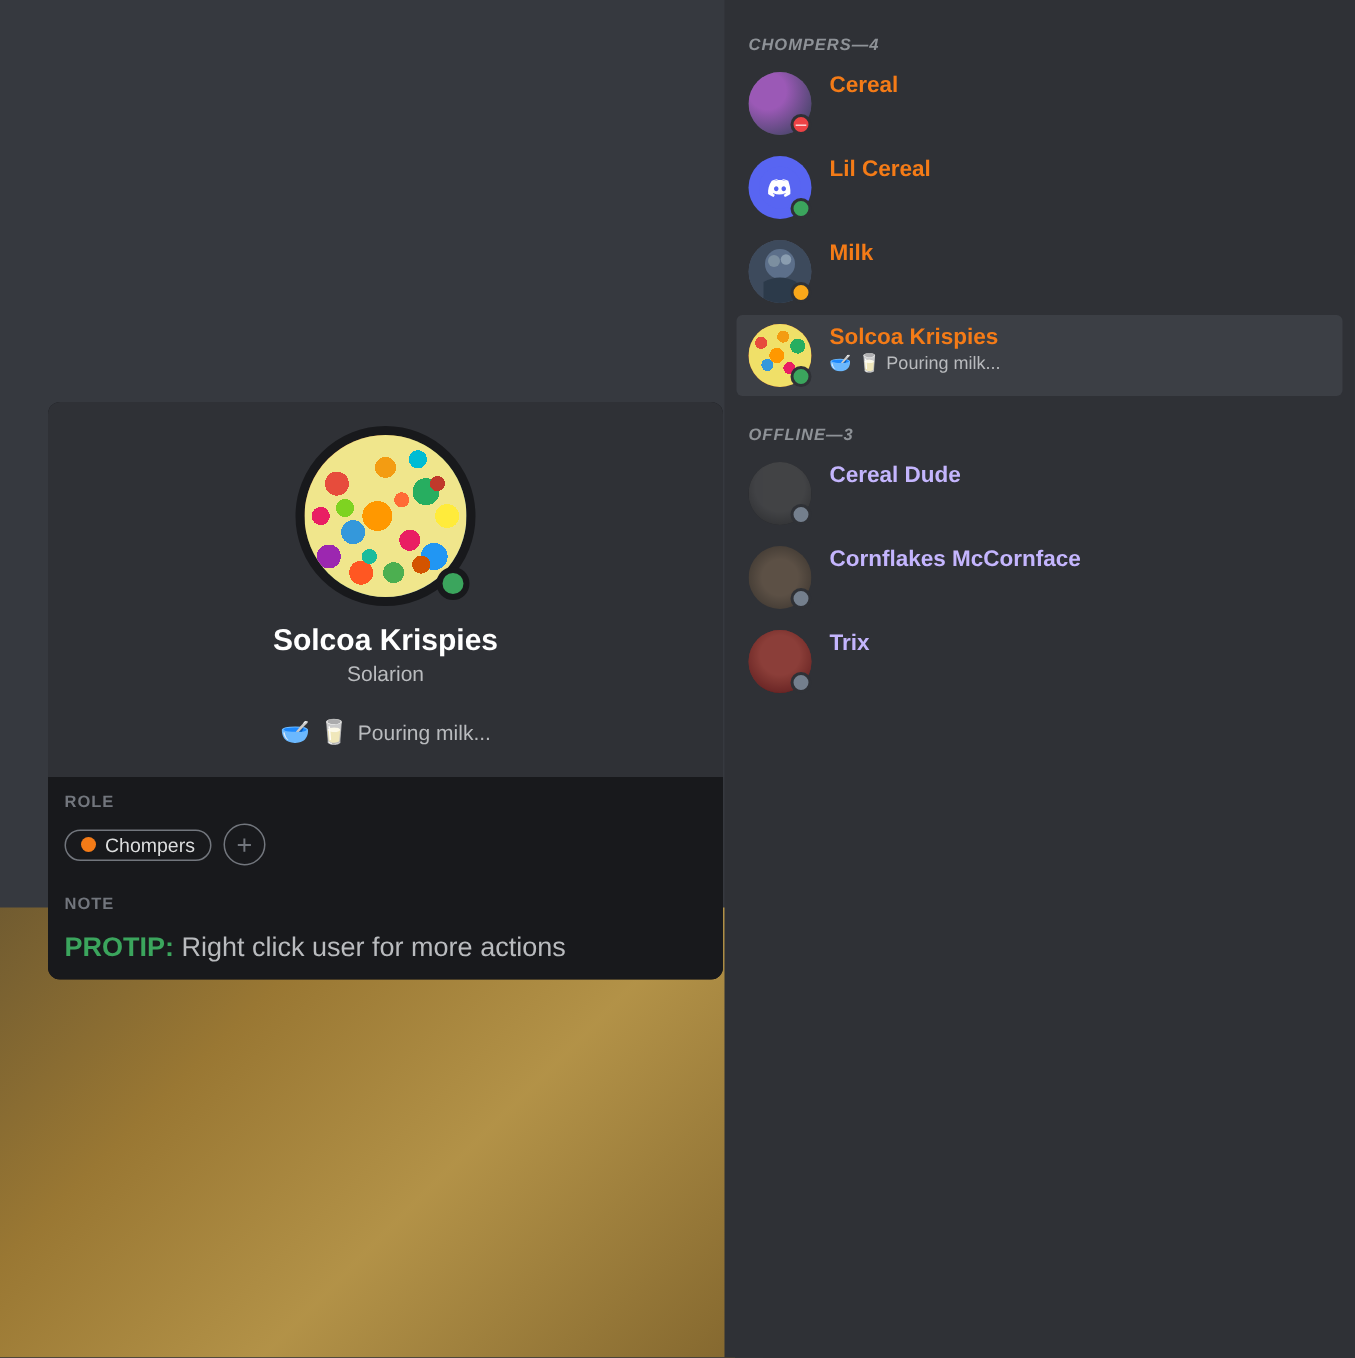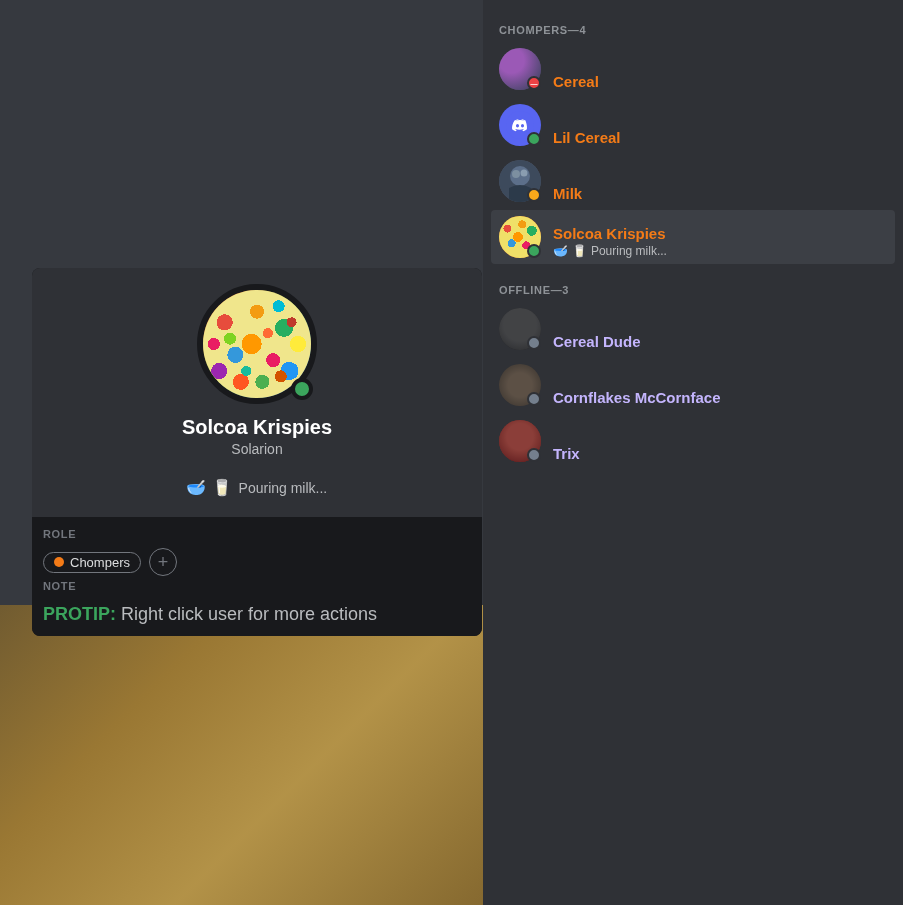--- a/index.html
+++ b/index.html
@@ -152,21 +152,21 @@
       font-weight: 700;
       letter-spacing: 0.06em;
       text-transform: uppercase;
       margin-bottom: 8px;
     }
 
     .role-row {
       display: flex;
       align-items: center;
       gap: 8px;
-      margin-bottom: 4px;
+      margin-bottom: 20px;
     }
 
     .role-badge {
       display: flex;
       align-items: center;
       gap: 6px;
       border: 1.5px solid #72767d;
       border-radius: 999px;
       padding: 2px 10px;
       color: #dcddde;
@@ -222,25 +222,26 @@
     }
 
     .category-header {
       color: #8e9297;
       font-size: 11px;
       font-weight: 700;
       letter-spacing: 0.06em;
       text-transform: uppercase;
       padding: 8px 8px 4px 8px;
       margin-bottom: 2px;
+      font-style: italic;
     }
 
     .member-item {
       display: flex;
-      align-items: flex-end;
+      align-items: flex-start;
       gap: 12px;
       padding: 6px 8px;
       border-radius: 4px;
       cursor: pointer;
       margin-bottom: 2px;
     }
 
     .member-item.selected {
       background: #3c3f45;
     }

